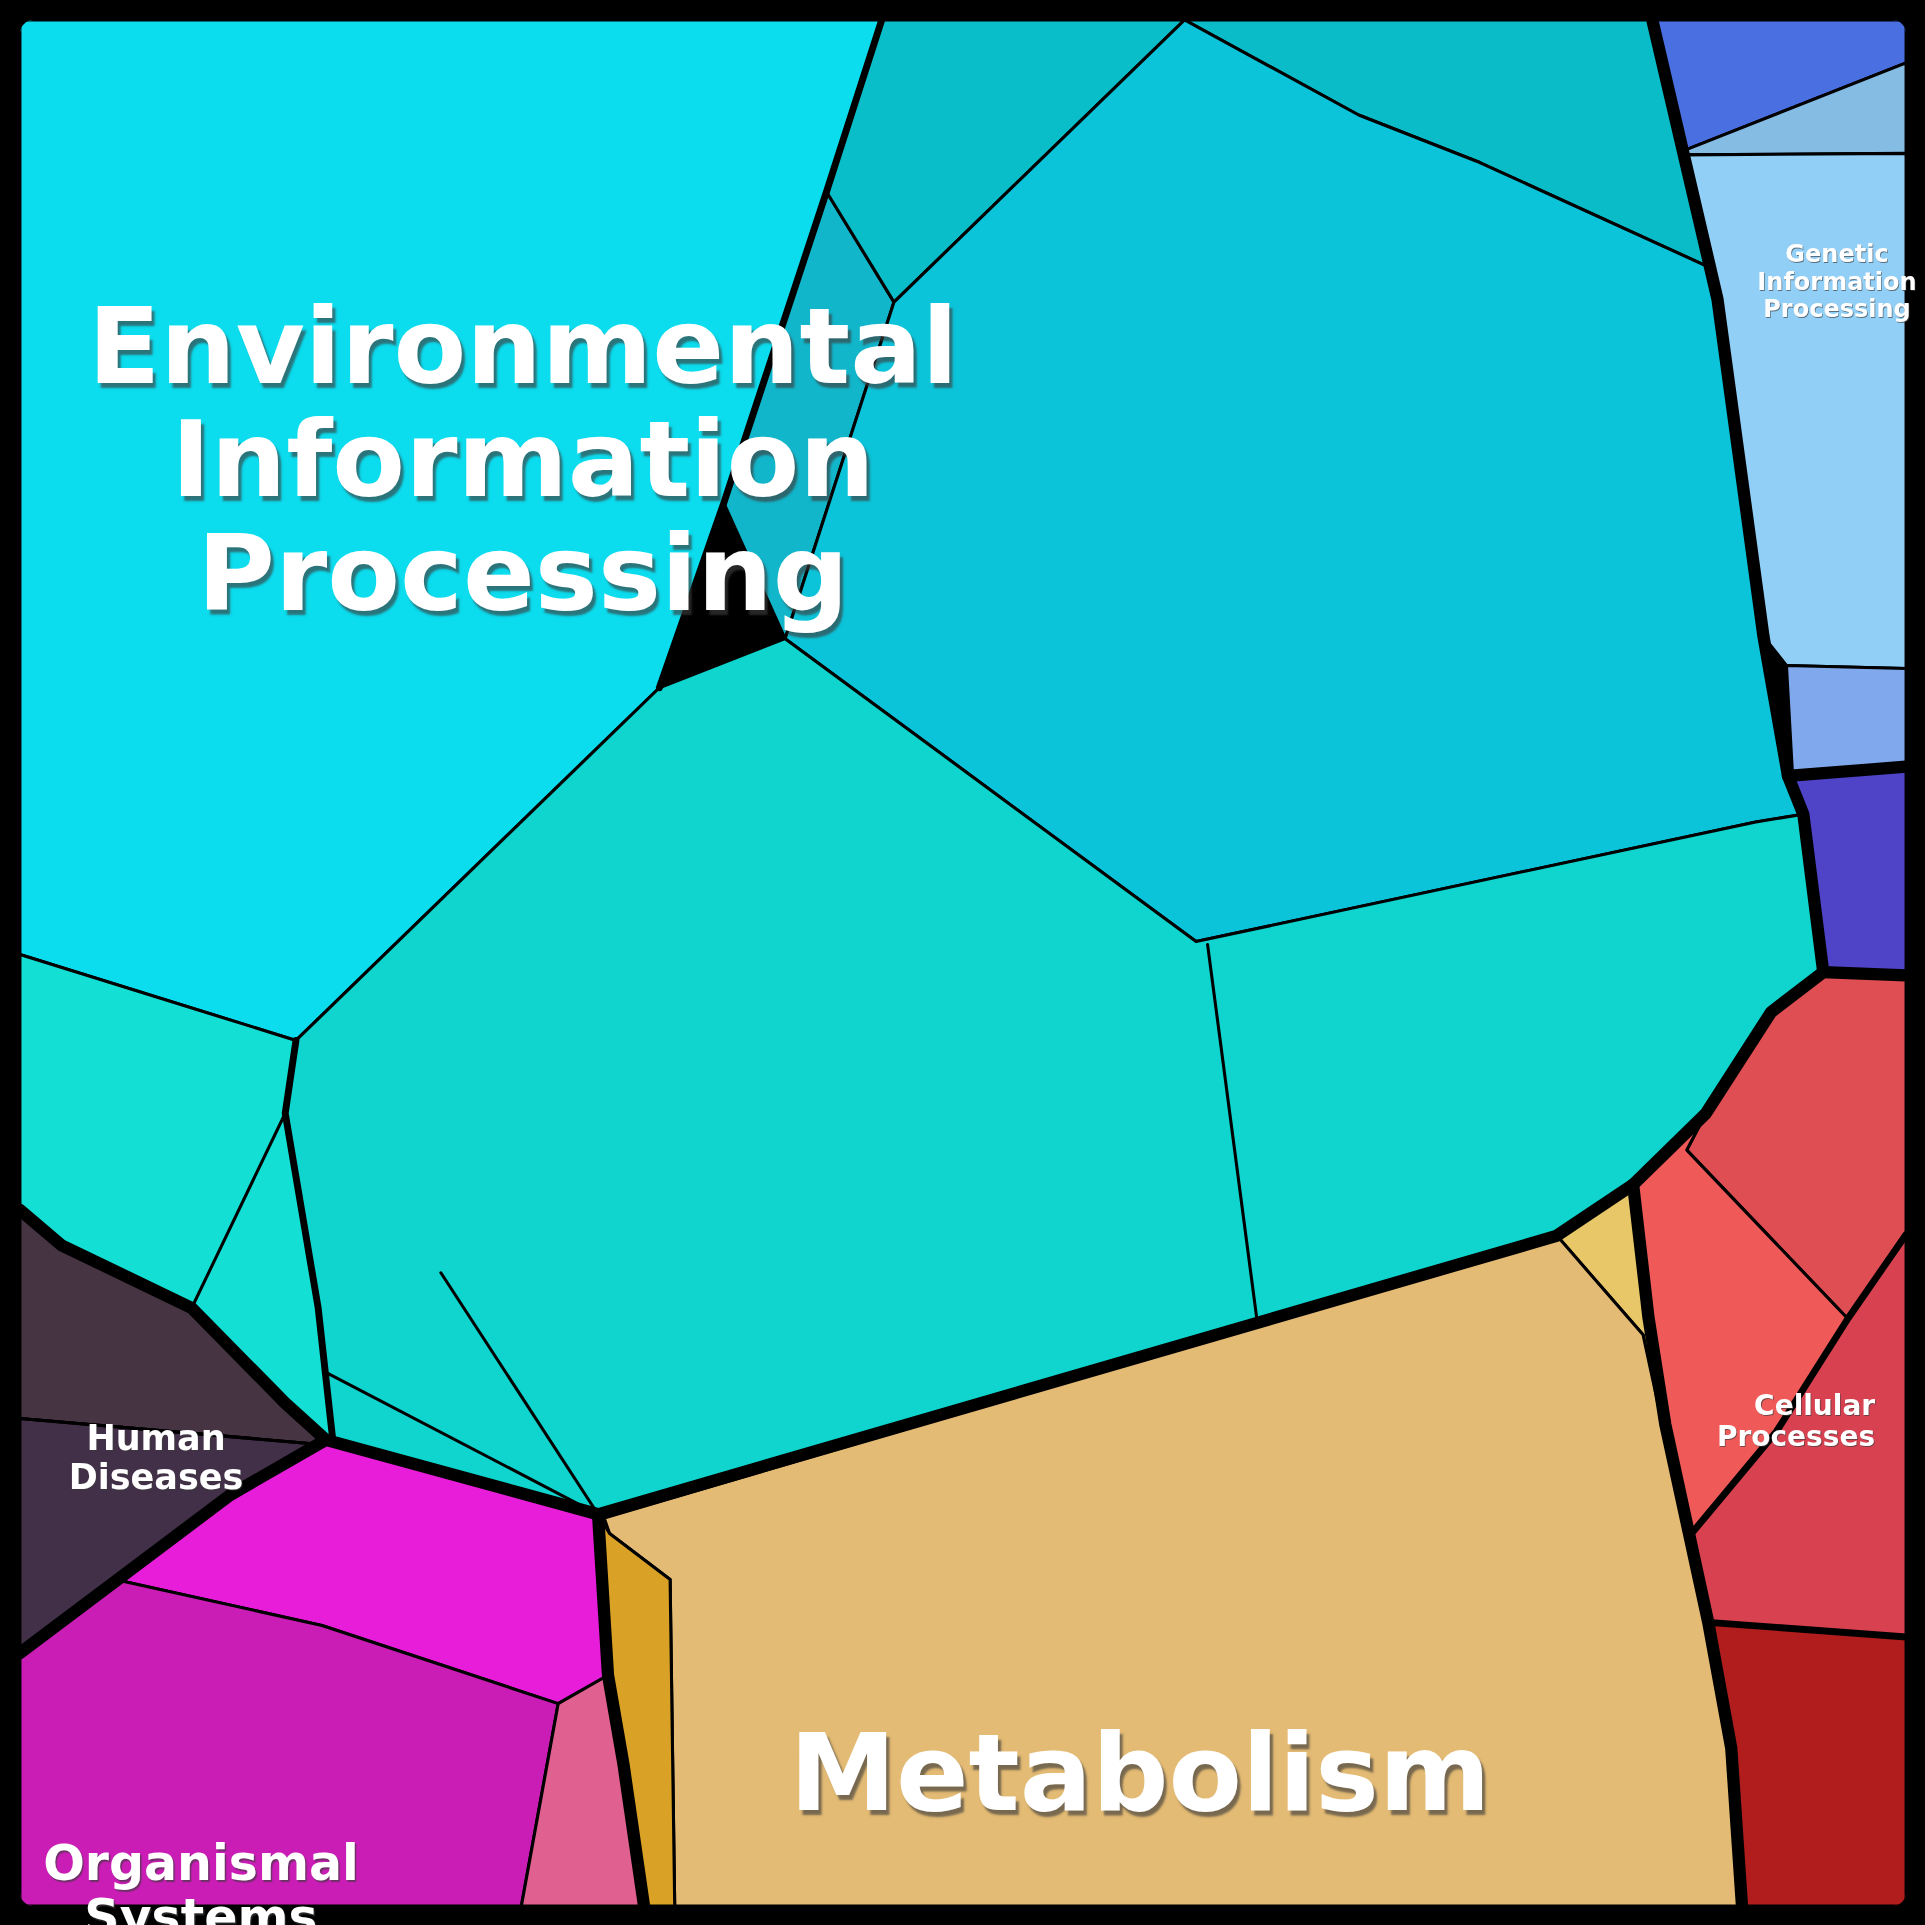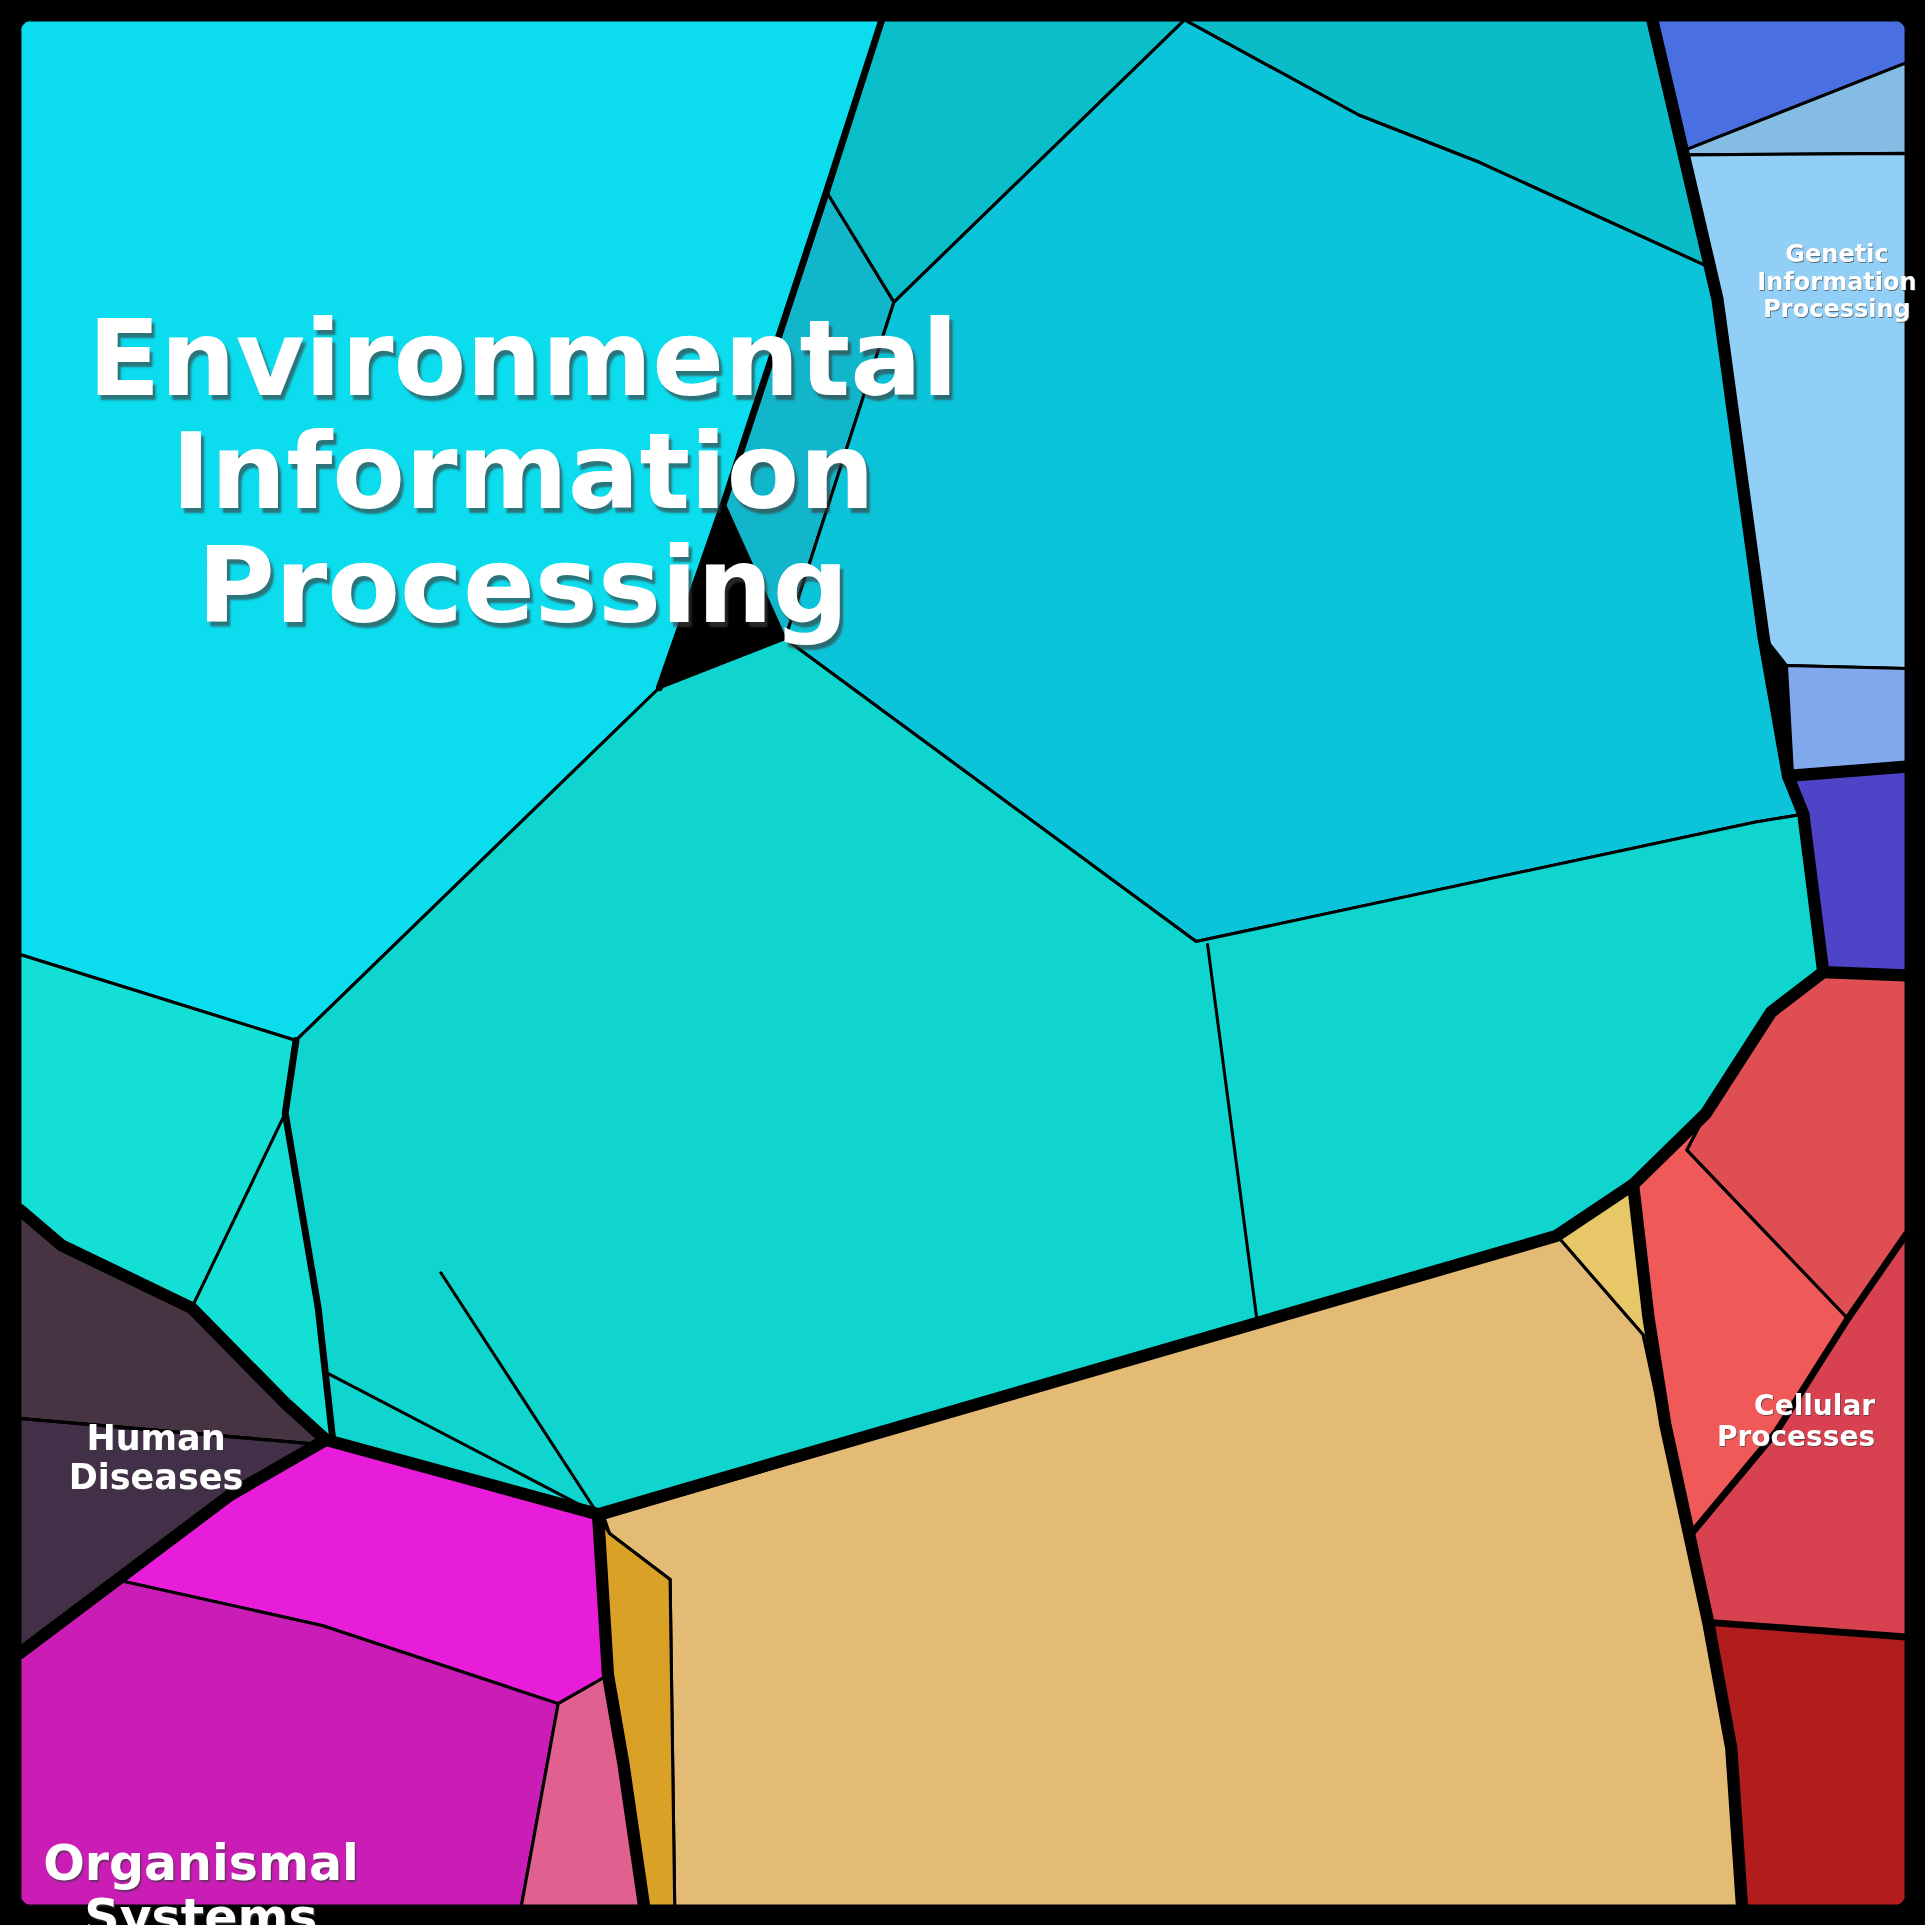--- a/index.html
+++ b/index.html
@@ -63,23 +63,24 @@
         <polyline points="2378,1268 2310,1320 2225,1452 2130,1545" fill="none" stroke="#000000" stroke-width="16" stroke-linecap="round" stroke-linejoin="round"></polyline>
         <polyline points="2130,1545 2030,1612 780,1975" fill="none" stroke="#000000" stroke-width="16" stroke-linecap="round" stroke-linejoin="round"></polyline>
         <polyline points="2130,1545 2150,1718 2172,1858 2228,2116 2258,2280 2272,2486" fill="none" stroke="#000000" stroke-width="16" stroke-linecap="round" stroke-linejoin="round"></polyline>
         <polyline points="780,1975 425,1878" fill="none" stroke="#000000" stroke-width="16" stroke-linecap="round" stroke-linejoin="round"></polyline>
         <polyline points="425,1878 372,1830 250,1706 80,1624 26,1578" fill="none" stroke="#000000" stroke-width="16" stroke-linecap="round" stroke-linejoin="round"></polyline>
         <polyline points="425,1878 300,1950 26,2156" fill="none" stroke="#000000" stroke-width="16" stroke-linecap="round" stroke-linejoin="round"></polyline>
         <polyline points="780,1975 793,2185 813,2300 840,2486" fill="none" stroke="#000000" stroke-width="16" stroke-linecap="round" stroke-linejoin="round"></polyline>
       </g>
     </svg>
 
-  <div class="cell-label" style="left: 523px; top: 460px; font-size: 106px; line-height: 1.07; margin-top: 12px;">Environmental
+  <div class="cell-label" style="left: 523px; top: 460px; font-size: 106px; line-height: 1.07;">Environmental
 Information
 Processing</div>
+  <div class="cell-label" style="left: 1140px; top: 1773px; font-size: 107px; line-height: 1.05;">Metabolism</div>
   <div class="cell-label" style="left: 201px; top: 1857px; font-size: 49px; line-height: 1.1; margin-top: 34px;">Organismal
 Systems</div>
   <div class="cell-label" style="left: 140px; top: 1457px; font-size: 35px; line-height: 1.1; margin-left: 16px;">Human
 Diseases</div>
   <div class="cell-label" style="left: 1796px; top: 1422px; font-size: 28px; line-height: 1.1; text-align: right;">Cellular
 Processes</div>
   <div class="cell-label" style="left: 1837px; top: 282px; font-size: 24px; line-height: 1.15;">Genetic
 Information
 Processing</div>
 </div>

